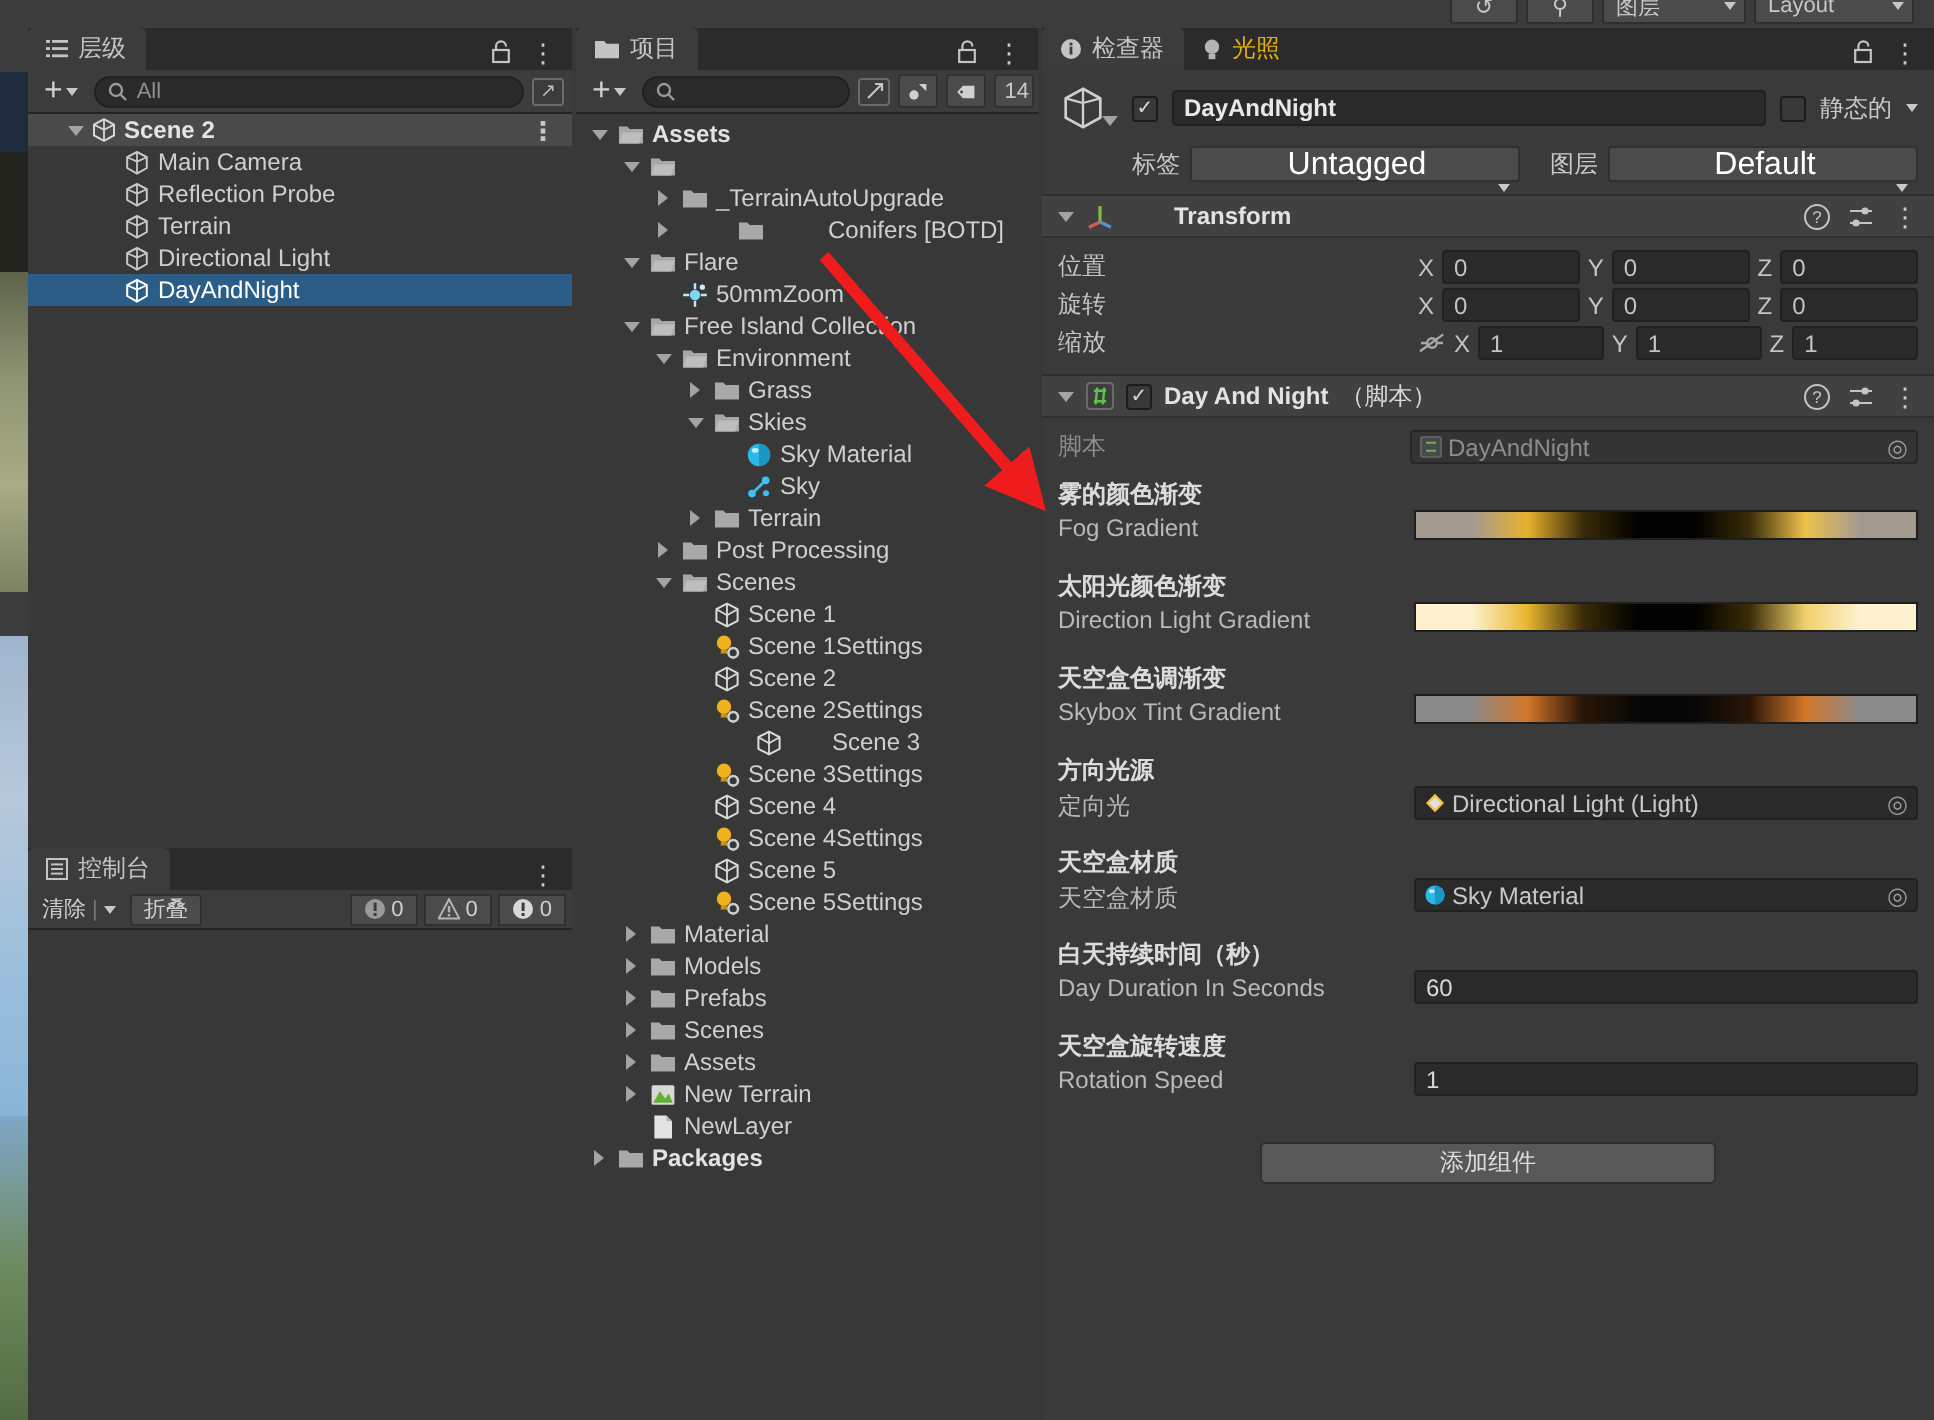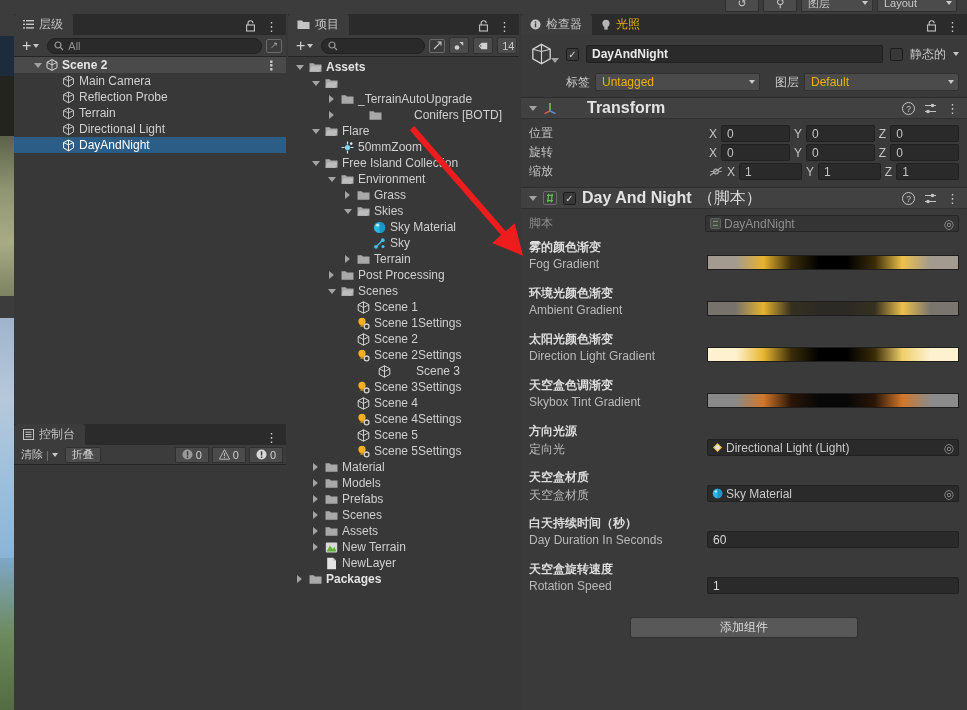--- a/index.html
+++ b/index.html
@@ -71,27 +71,27 @@
   .chk{
     width:13px;height:13px;background:#383838;border:1px solid #1c1c1c;border-radius:2px;
     display:inline-flex;align-items:center;justify-content:center;color:#d6d6d6;font-size:10px;flex:none;
   }
   .namefield{
     flex:1;height:18px;background:#2a2a2a;border:1px solid #212121;border-radius:2px;
     display:flex;align-items:center;padding:0 5px;color:#e8e8e8;font-weight:bold;font-size:12px;
   }
   .dd{
     height:18px;background:#4b4b4b;border:1px solid #303030;border-radius:2px;
-    display:flex;align-items:center;padding:0 4px 0 6px;color:#eab308;font-size:12px;
+    display:flex;align-items:center;padding:0 4px 0 6px;color:#ffffff;font-size:16px;flex-direction:column;
   }
   .comp-header{
     height:22px;background:#414141;display:flex;align-items:center;gap:6px;padding:0 8px;
     border-top:1px solid #2e2e2e;border-bottom:1px solid #303030;
   }
-  .comp-title{ font-weight:bold;font-size:16px;color:#e3e3e3; }
+  .comp-title{ font-weight:bold;font-size:12px;color:#e3e3e3; }
   .comp-body{ background:#3a3a3a; padding:4px 8px 8px 8px; }
   .prow{ display:flex;align-items:center;height:19px; }
   .plabel{ width:180px; color:#c4c4c4; font-size:12px; }
   .axis{ display:flex;align-items:center;gap:4px;flex:1; }
   .axis span{ color:#c4c4c4;font-size:12px; }
   .numf{
     flex:1;height:17px;background:#2a2a2a;border:1px solid #212121;border-radius:2px;
     display:flex;align-items:center;padding:0 5px;color:#d9d9d9;font-size:12px;
   }
   .objf{
@@ -814,25 +814,20 @@
           </svg>
         <span>DayAndNight</span>
         <span class="pick">◎</span>
       </div>
     </div>
     <div id="script-props">
         <div style="position: relative; height: 46px;">
           <div class="cnlabel" style="position: absolute; left: 0px; top: 6px;">雾的颜色渐变</div>
           <div class="enlabel" style="position: absolute; left: 0px; top: 24px;">Fog Gradient</div>
           <div class="gradbar" style="position: absolute; left: 178px; top: 22px; width: 252px; background: linear-gradient(90deg, rgb(163, 154, 144) 0%, rgb(163, 154, 144) 11.1%, rgb(232, 178, 46) 22.2%, rgb(58, 44, 8) 33.3%, rgb(0, 0, 0) 44.4%, rgb(0, 0, 0) 55.6%, rgb(58, 44, 8) 66.7%, rgb(237, 193, 74) 77.8%, rgb(163, 154, 144) 88.9%, rgb(163, 154, 144) 100%);"></div>
-        </div>
-        <div style="position: relative; height: 46px;">
-          <div class="cnlabel" style="position: absolute; left: 0px; top: 6px;">环境光颜色渐变</div>
-          <div class="enlabel" style="position: absolute; left: 0px; top: 24px;">Ambient Gradient</div>
-          <div class="gradbar" style="position: absolute; left: 178px; top: 22px; width: 252px; background: linear-gradient(90deg, rgb(119, 115, 108) 0%, rgb(119, 115, 108) 11.1%, rgb(229, 178, 47) 22.2%, rgb(53, 48, 31) 33.3%, rgb(44, 42, 36) 44.4%, rgb(44, 42, 36) 55.6%, rgb(53, 48, 31) 66.7%, rgb(236, 192, 75) 77.8%, rgb(122, 118, 111) 88.9%, rgb(122, 118, 111) 100%);"></div>
         </div>
         <div style="position: relative; height: 46px;">
           <div class="cnlabel" style="position: absolute; left: 0px; top: 6px;">太阳光颜色渐变</div>
           <div class="enlabel" style="position: absolute; left: 0px; top: 24px;">Direction Light Gradient</div>
           <div class="gradbar" style="position: absolute; left: 178px; top: 22px; width: 252px; background: linear-gradient(90deg, rgb(253, 241, 207) 0%, rgb(253, 241, 207) 11.1%, rgb(233, 182, 49) 22.2%, rgb(58, 44, 8) 33.3%, rgb(0, 0, 0) 44.4%, rgb(0, 0, 0) 55.6%, rgb(58, 44, 8) 66.7%, rgb(240, 208, 106) 77.8%, rgb(253, 241, 207) 88.9%, rgb(253, 241, 207) 100%);"></div>
         </div>
         <div style="position: relative; height: 46px;">
           <div class="cnlabel" style="position: absolute; left: 0px; top: 6px;">天空盒色调渐变</div>
           <div class="enlabel" style="position: absolute; left: 0px; top: 24px;">Skybox Tint Gradient</div>
           <div class="gradbar" style="position: absolute; left: 178px; top: 22px; width: 252px; background: linear-gradient(90deg, rgb(137, 137, 137) 0%, rgb(137, 137, 137) 11.1%, rgb(210, 119, 42) 22.2%, rgb(42, 21, 6) 33.3%, rgb(7, 7, 7) 44.4%, rgb(7, 7, 7) 55.6%, rgb(42, 21, 6) 66.7%, rgb(210, 119, 42) 77.8%, rgb(139, 139, 139) 88.9%, rgb(139, 139, 139) 100%);"></div>

